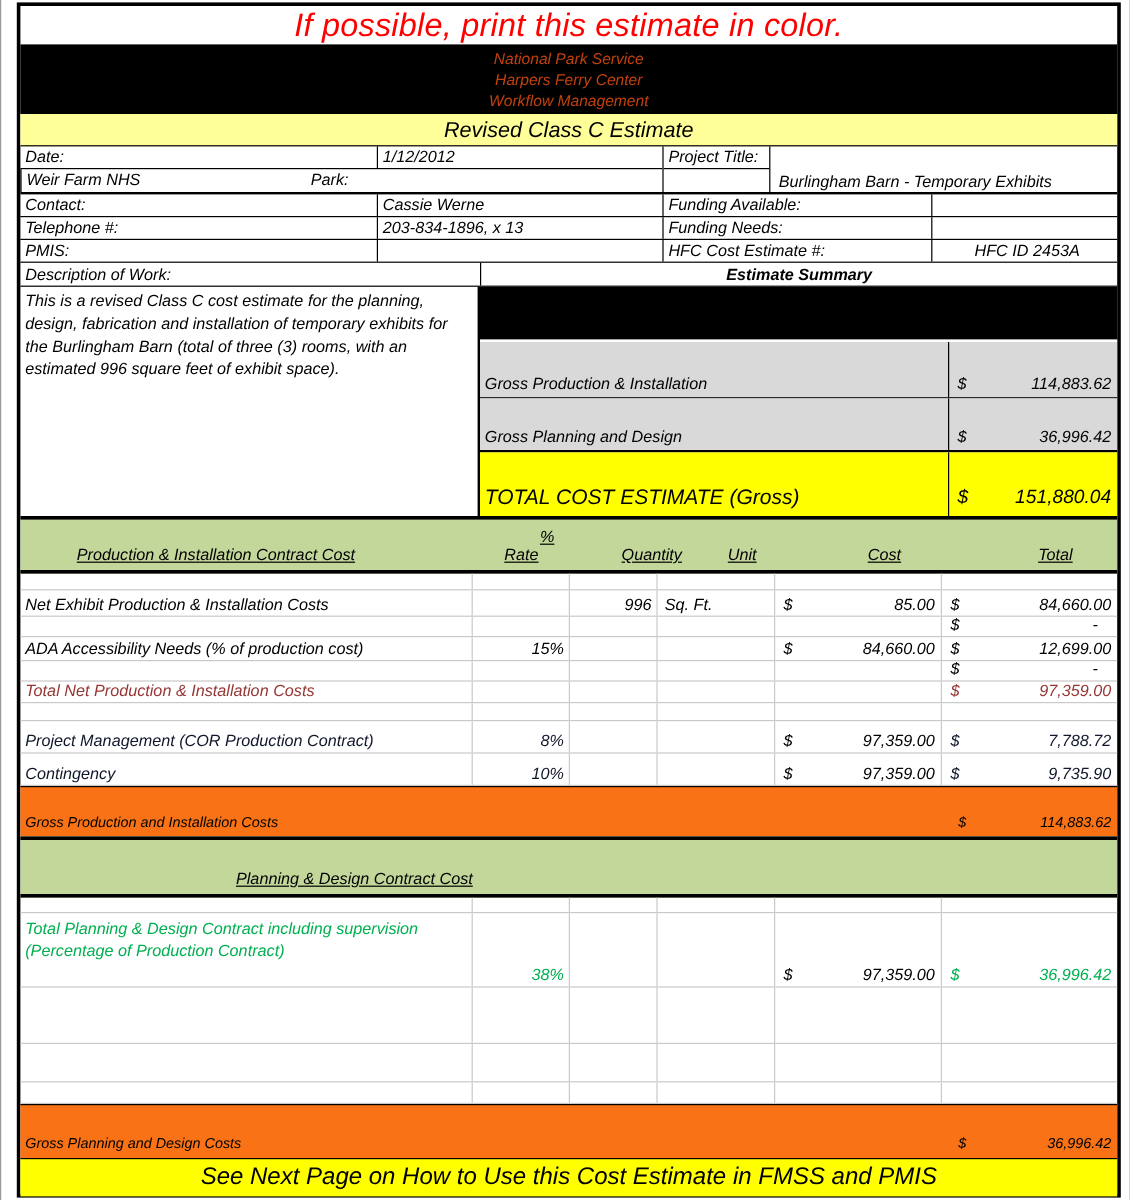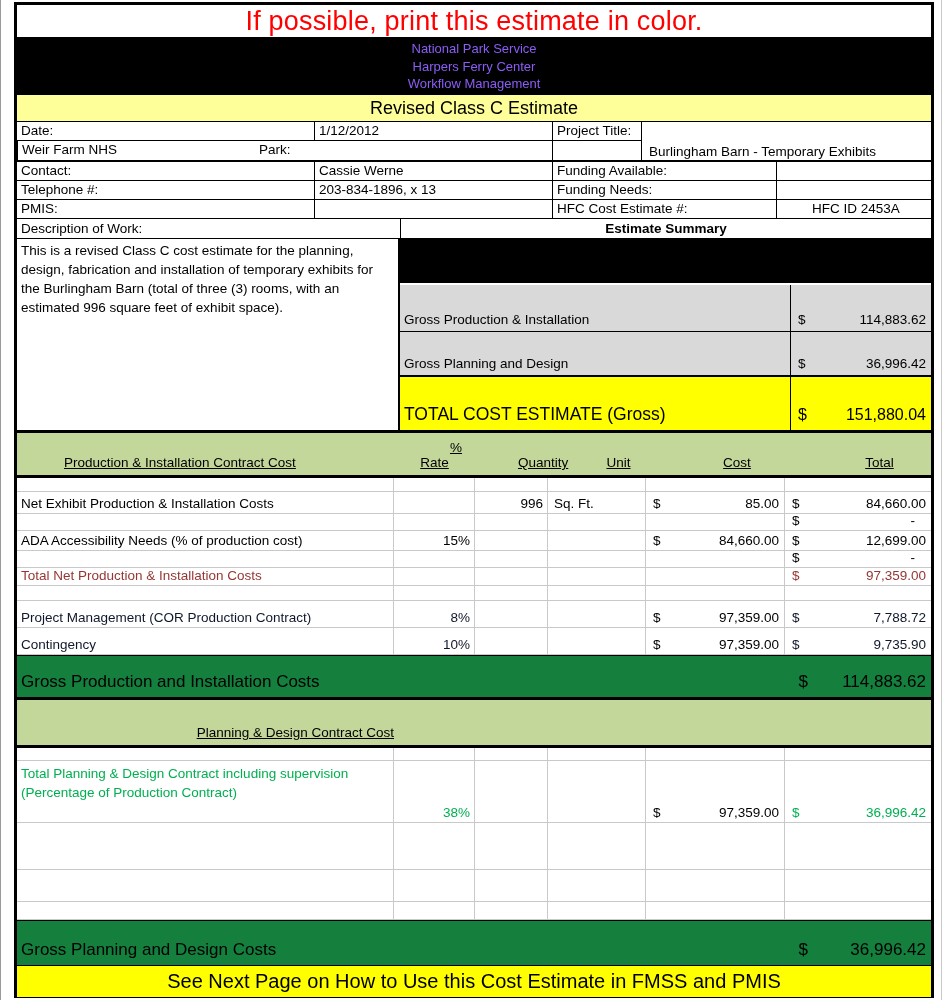--- a/index.html
+++ b/index.html
@@ -1,25 +1,25 @@
 <!DOCTYPE html>
 <html><head>
 <meta charset="utf-8">
 <style>
   * { margin:0; padding:0; box-sizing:border-box; }
   body { background:#fff; font-family:"Liberation Sans", sans-serif; color:#000; }
   .canvas { position:relative; width:942px; height:1000px; background:#fff;
-            border-left:1px solid #9a9a9a; border-right:1px solid #c8c8c8; overflow:hidden; }
+            border-left:1px solid #9a9a9a; border-right:1px solid #c8c8c8; overflow:hidden;font-style:italic; }
   .sheet { position:absolute; left:13px; top:2px; width:920px; height:996px;
            border:3px solid #000; background:#fff; }
 
   
   .print-notice { height:32px; display:flex; align-items:center; justify-content:center;
                   color:#ff0000; font-size:27px; letter-spacing:.2px; }
-  .org-band { height:58px; background:#000; color:#8b5cf6; text-align:center;
+  .org-band { height:58px; background:#000; color:#c2410c; text-align:center;
               padding-top:3px; font-size:13px; line-height:17.5px; }
   .doc-title { height:27px; background:#ffff99; border-bottom:1px solid #000;
                display:flex; align-items:center; justify-content:center; font-size:18px; }
 
   
   .irow { display:flex; height:19px; border-bottom:1px solid #000; font-size:13.5px; }
   .ic { padding:1px 0 0 4px; white-space:nowrap; overflow:visible; }
   .bl { border-left:1px solid #000; }
   .w-lab{width:297px;} .w-val{width:238px;} .w-rlab{width:224px;} .w-rval{width:155px; text-align:center;}
   .grp2 { display:flex; border-bottom:2px solid #000; }
@@ -71,21 +71,21 @@
   .tf {width:139px;} .tg {width:146px;}
   .money { justify-content:space-between; padding-left:7px; padding-right:5px; }
   .money.dash { padding-right:16px; }
   .red { color:#963634; } .purple { color:#0f172a; } .green { color:#00b050; }
   .h14{height:14px;} .h15{height:15px;} .h17{height:17px;} .h18{height:18px;}
   .h20{height:20px;} .h22{height:22px;} .h27{height:27px;}
   .h13{height:13px;} .h32{height:32px;} .h47{height:47px;} .h62{height:62px;}
   .planrow .td { white-space:normal; line-height:19px; padding-top:3px; align-items:flex-start; }
 
   
-  .gross { background:#15803d; border-top:1px solid #000; display:flex; font-size:17px;gap:44px; }
+  .gross { background:#f97316; border-top:1px solid #000; display:flex; font-size:12px;gap:44px; }
   .gr1 { height:42px; } .gr2 { height:45px; }
   .gross .glab { width:768px; display:flex; align-items:flex-end; padding:0 0 5px 4px; }
   .gross .gmoney { width:146px; display:flex; align-items:flex-end; justify-content:space-between;
                    padding:0 5px 5px 7px; }
 
   
   .footer-band { height:32px; background:#ffff00; border-top:1px solid #000;
                  display:flex; align-items:center; justify-content:center; font-size:20px; }
 </style>
 </head>

